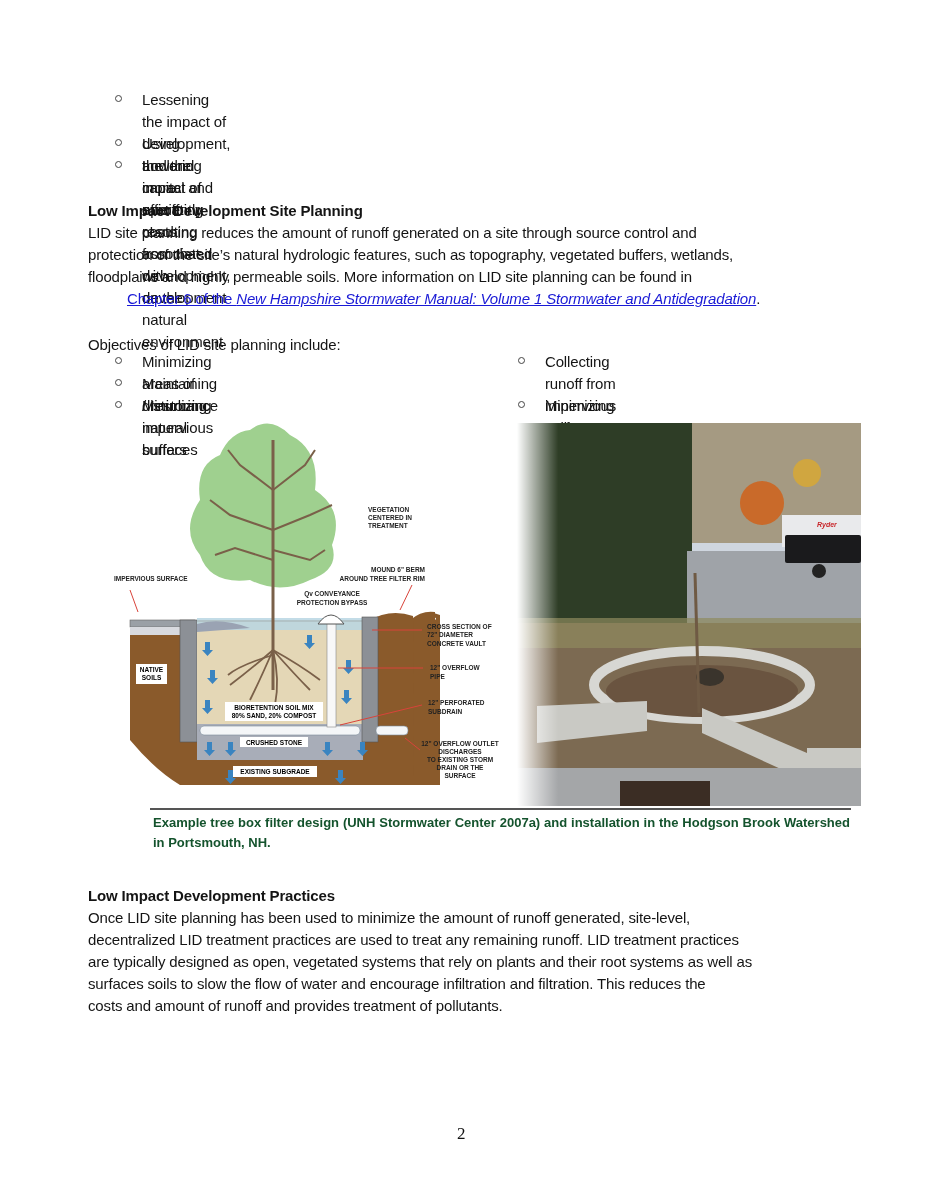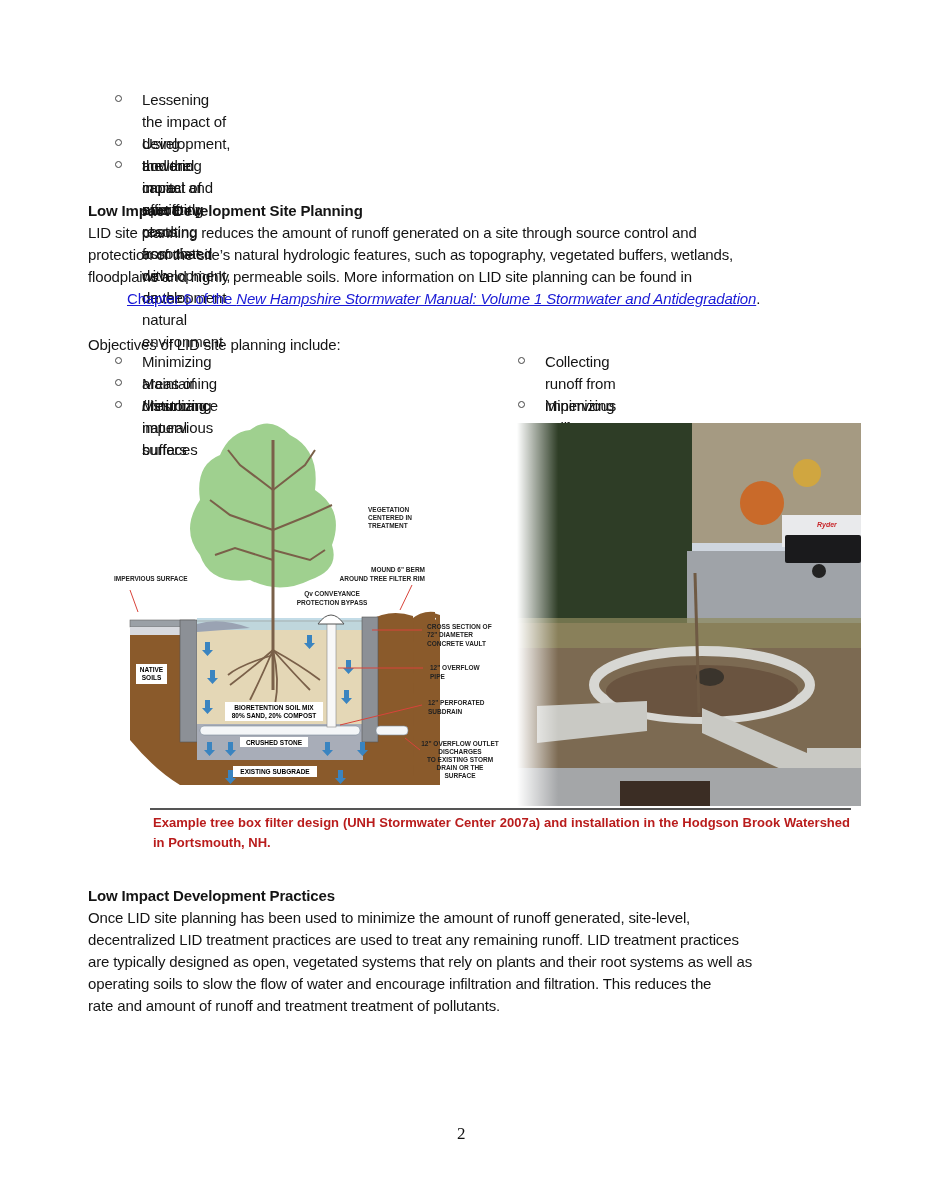--- a/index.html
+++ b/index.html
@@ -8,21 +8,21 @@
   .page { position: absolute; left: 0; top: 0; width: 927px; height: 1192px; }
   .txt { font-family: "Liberation Sans", sans-serif; font-size: 15px; line-height: 22px;
          color: #141414; letter-spacing: -0.15px; }
   .bul { position: absolute; }
   .bul .mk { position: absolute; left: 0; top: 6px; width: 7px; height: 7px; border: 1px solid #444;
              border-radius: 50%; box-sizing: border-box; }
   .bul .bt { position: absolute; left: 27px; top: 0; }
   .heading { font-weight: bold; }
   .link { color: #1a1ad6; text-decoration: underline; margin-left: 39px; }
   .caption { position: absolute; left: 153px; top: 813px; width: 697px; font-size: 13px;
-             line-height: 20px; font-weight: bold; text-align: justify; color: #b91c1c;
+             line-height: 20px; font-weight: bold; text-align: justify; color: #14532d;
              text-align-last: left; }
   .rule { position: absolute; left: 150px; top: 808px; width: 701px; height: 2px; background: #555; }
   .pagenum { position: absolute; left: 457px; top: 1124px; font-family: "Liberation Serif", serif;
              font-size: 17px; color: #111; }
   svg text { font-family: "Liberation Sans", sans-serif; font-weight: bold; }
 </style>
 </head>
 <body>
 
 <div class="page">
@@ -218,18 +218,18 @@
   </svg>
 
   <div class="rule"></div>
   <div class="caption">Example tree box filter design (UNH Stormwater Center 2007a) and installation in the Hodgson Brook Watershed in Portsmouth, NH.</div>
 
   <div class="txt heading" style="position:absolute; left:88px; top:885px;">Low Impact Development Practices</div>
   <div class="txt" style="position:absolute; left:88px; top:907px; width:770px;">
     <div>Once LID site planning has been used to minimize the amount of runoff generated, site-level,</div>
     <div>decentralized LID treatment practices are used to treat any remaining runoff.  LID treatment practices</div>
     <div>are typically designed as open, vegetated systems that rely on plants and their root systems as well as</div>
-    <div>operating soils to slow the flow of water and encourage infiltration and filtration. This reduces the</div>
-    <div>rate and amount of runoff and treatment treatment of pollutants.</div>
+    <div>surfaces soils to slow the flow of water and encourage infiltration and filtration. This reduces the</div>
+    <div>costs and amount of runoff and provides treatment of pollutants.</div>
   </div>
 
   <div class="pagenum">2</div>
 </div>
 
 </body></html>

